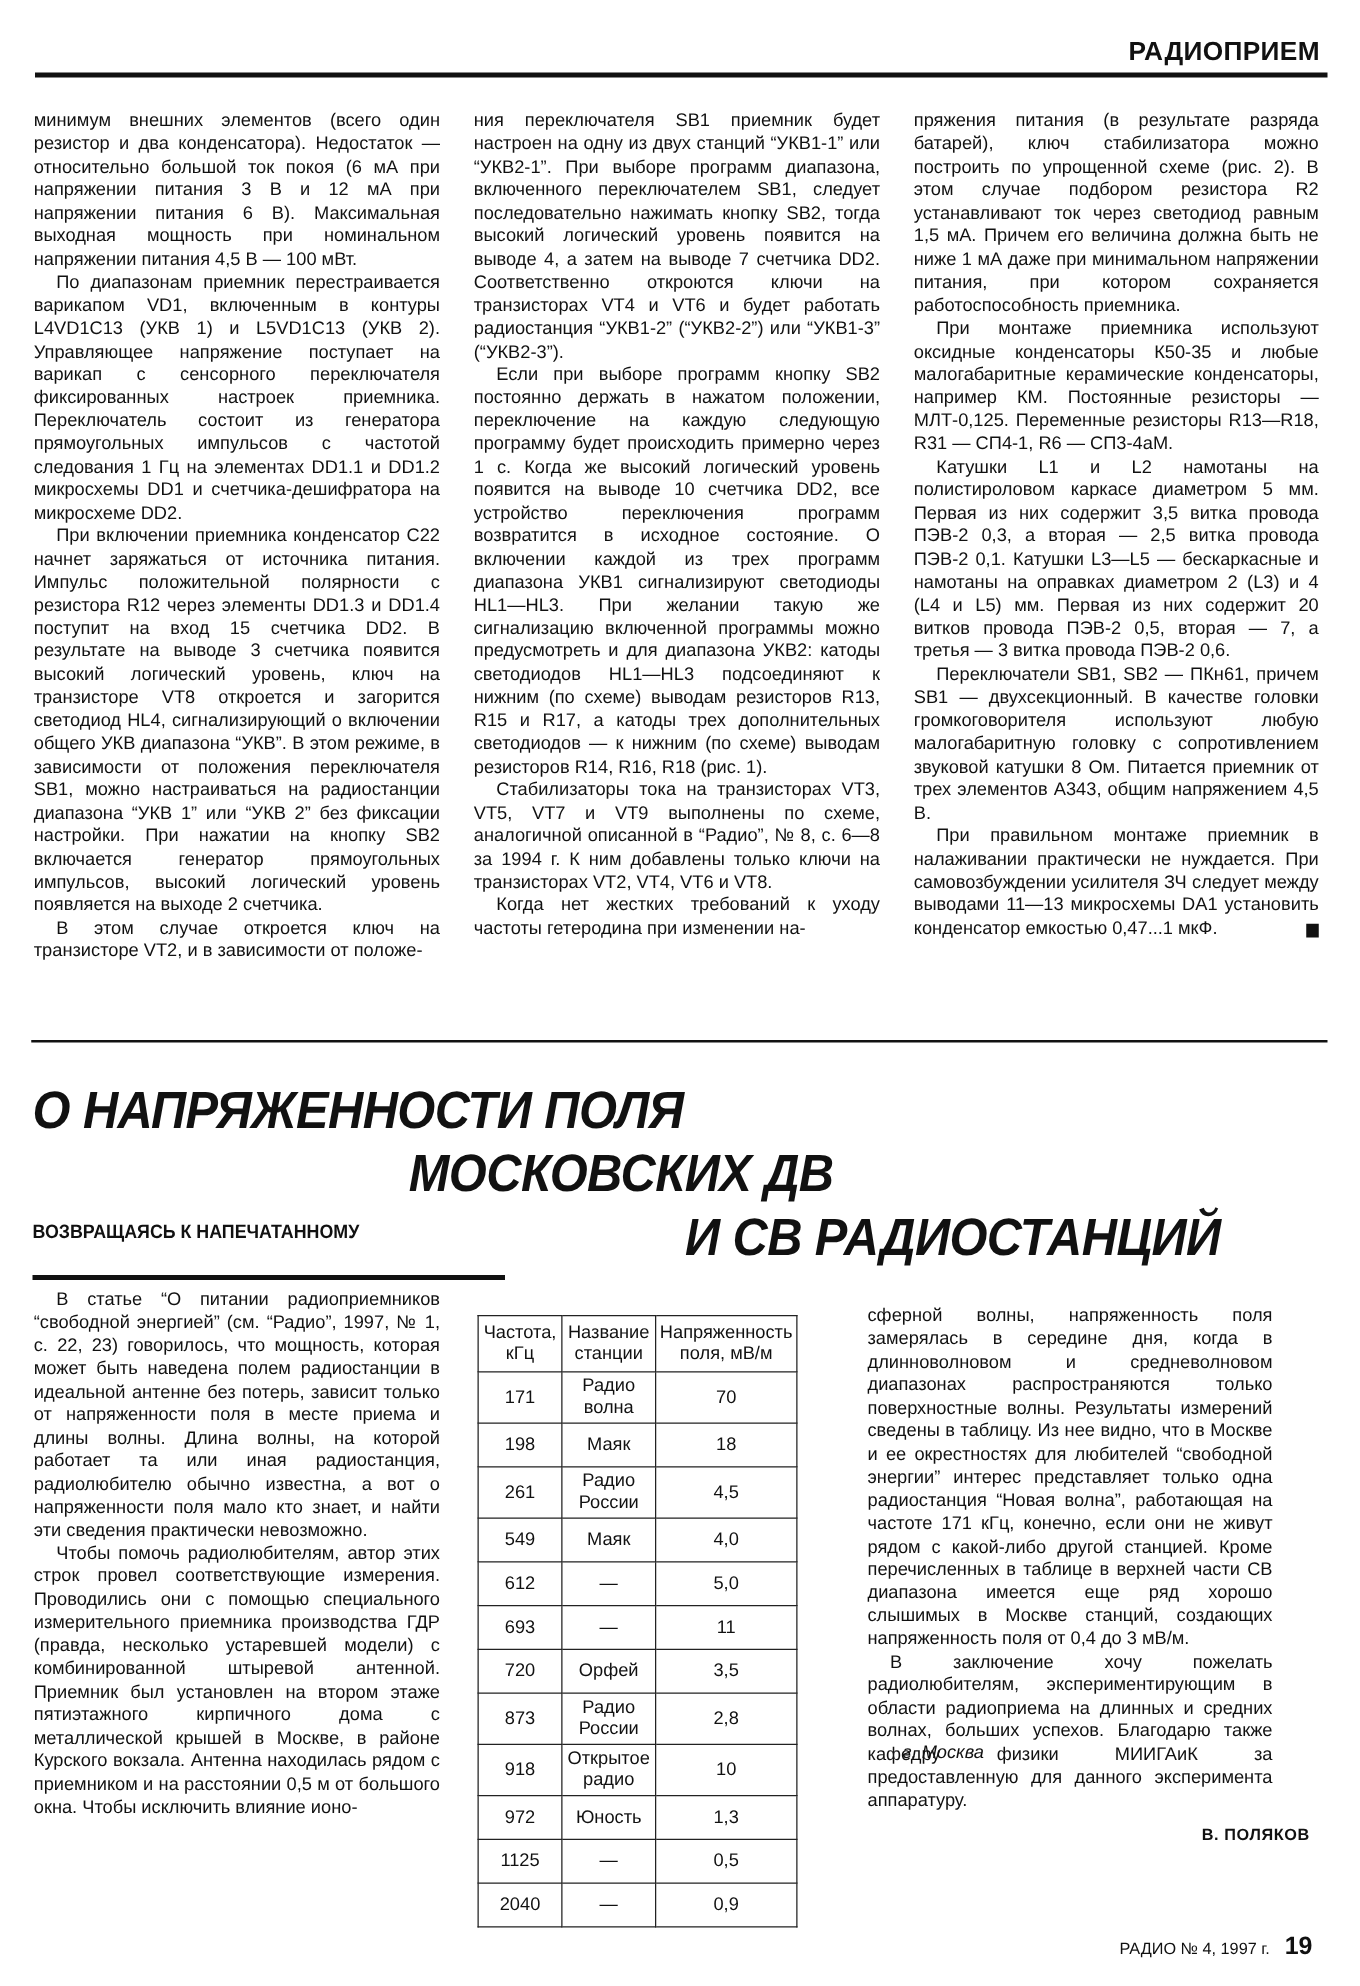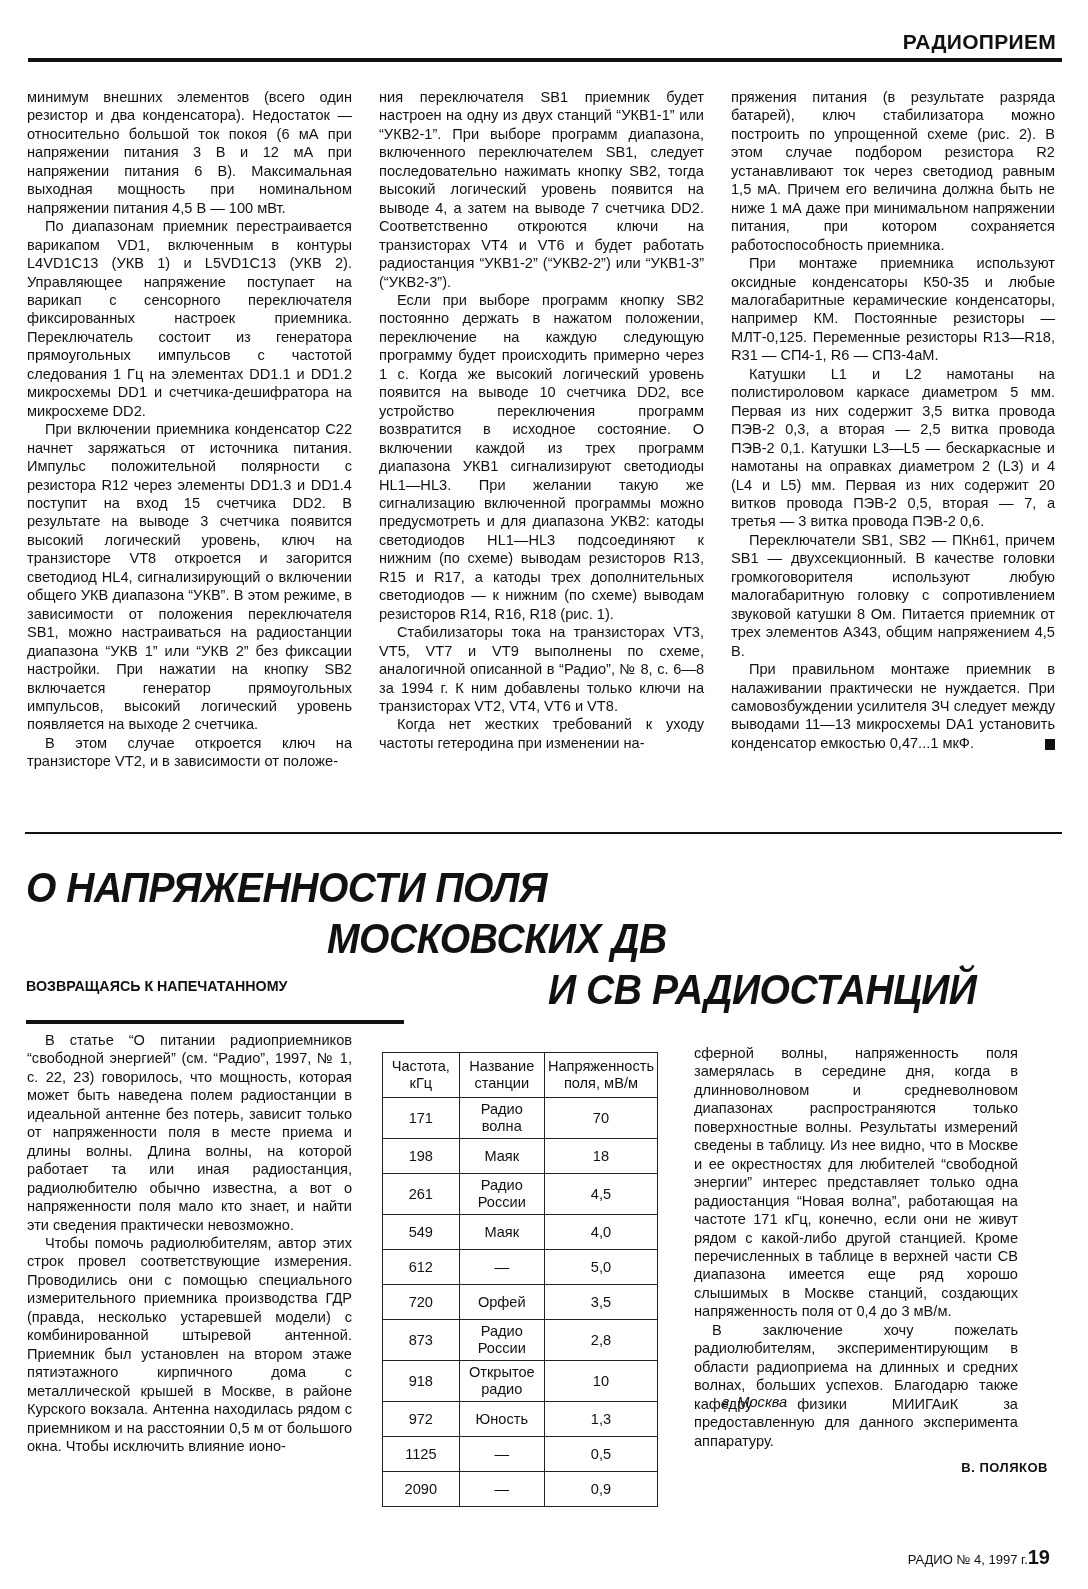--- a/index.html
+++ b/index.html
@@ -15,30 +15,30 @@
   .end-mark { display: inline-block; width: 10px; height: 11px; background: #111; float: right; margin-top: 5px; }
   .mid-rule { position: absolute; left: 25px; right: 26px; top: 832px; height: 2px; background: #111; }
   .headline { position: absolute; font-weight: bold; font-style: italic; font-size: 42px; letter-spacing: -0.5px; line-height: 1; transform: scaleX(0.93); transform-origin: left; }
   .h1 { left: 26px; top: 867px; }
   .h2 { left: 327px; top: 918px; }
   .h3 { left: 548px; top: 969px; }
   .rubric { position: absolute; left: 26px; top: 977px; font-weight: bold; font-size: 15.5px; transform: scaleX(0.92); transform-origin: left; }
   .rubric-rule { position: absolute; left: 26px; top: 1020px; width: 378px; height: 4px; background: #111; }
   .b1 { left: 27px; top: 1031px; width: 325px; }
   .b3 { left: 694px; top: 1044px; width: 324px; }
-  table.data { position: absolute; left: 382px; top: 1052px; width: 276px; border-collapse: collapse; font-size: 14.6px; line-height: 17px; text-align: center; }
+  table.data { position: absolute; left: 382px; top: 1052px; width: 256px; border-collapse: collapse; font-size: 14.6px; line-height: 17px; text-align: center; }
   table.data th, table.data td { border: 1.5px solid #222; padding: 2px 3px; font-weight: normal; }
   table.data th { padding: 5px 3px; }
   table.data td { height: 30px; }
   table.data td.two { height: 36px; }
   .col-freq { width: 88px; } .col-name { width: 98px; }
   .author { position: absolute; right: 40px; top: 1460px; font-weight: bold; font-size: 13px; letter-spacing: 0.5px; }
   .city { position: absolute; left: 722px; top: 1394px; font-style: italic; font-size: 14.6px; }
   .footer { position: absolute; right: 38px; top: 1546px; font-size: 13px; }
-  .footer .pg { font-weight: bold; font-size: 20px; }
+  .footer .pg { font-weight: bold; font-size: 20px; margin-left: 12px; }
 </style>
 </head>
 <body>
 
 <div class="section-label">РАДИОПРИЕМ</div>
 <div class="top-rule"></div>
 
 <div class="col col1" id="a1c1">
     <p class="cont">минимум внешних элементов (всего один резистор и два конденсатора). Недостаток — относительно большой ток покоя (6 мА при напряжении питания 3 В и 12 мА при напряжении питания 6 В). Максимальная выходная мощность при номинальном напряжении питания 4,5 В — 100 мВт.</p>
     <p>По диапазонам приемник перестраивается варикапом VD1, включенным в контуры L4VD1C13 (УКВ 1) и L5VD1C13 (УКВ 2). Управляющее напряжение поступает на варикап с сенсорного переключателя фиксированных настроек приемника. Переключатель состоит из генератора прямоугольных импульсов с частотой следования 1 Гц на элементах DD1.1 и DD1.2 микросхемы DD1 и счетчика-дешифратора на микросхеме DD2.</p>
@@ -101,20 +101,25 @@
         <td>549</td>
         <td>Маяк</td>
         <td>4,0</td>
       </tr>
       <tr>
         <td>612</td>
         <td>—</td>
         <td>5,0</td>
       </tr>
       <tr>
+        <td>693</td>
+        <td>—</td>
+        <td>11</td>
+      </tr>
+      <tr>
         <td>720</td>
         <td>Орфей</td>
         <td>3,5</td>
       </tr>
       <tr>
         <td class="two">873</td>
         <td class="two">Радио России</td>
         <td class="two">2,8</td>
       </tr>
       <tr>
@@ -126,21 +131,21 @@
         <td>972</td>
         <td>Юность</td>
         <td>1,3</td>
       </tr>
       <tr>
         <td>1125</td>
         <td>—</td>
         <td>0,5</td>
       </tr>
       <tr>
-        <td>2090</td>
+        <td>2040</td>
         <td>—</td>
         <td>0,9</td>
       </tr>
     </tbody>
 </table>
 
 <div class="col b3" id="a2c3">
     <p class="cont">сферной волны, напряженность поля замерялась в середине дня, когда в длинноволновом и средневолновом диапазонах распространяются только поверхностные волны. Результаты измерений сведены в таблицу. Из нее видно, что в Москве и ее окрестностях для любителей “свободной энергии” интерес представляет только одна радиостанция “Новая волна”, работающая на частоте 171 кГц, конечно, если они не живут рядом с какой-либо другой станцией. Кроме перечисленных в таблице в верхней части СВ диапазона имеется еще ряд хорошо слышимых в Москве станций, создающих напряженность поля от 0,4 до 3 мВ/м.</p>
     <p>В заключение хочу пожелать радиолюбителям, экспериментирующим в области радиоприема на длинных и средних волнах, больших успехов. Благодарю также кафедру физики МИИГАиК за предоставленную для данного эксперимента аппаратуру.</p>
   </div>

